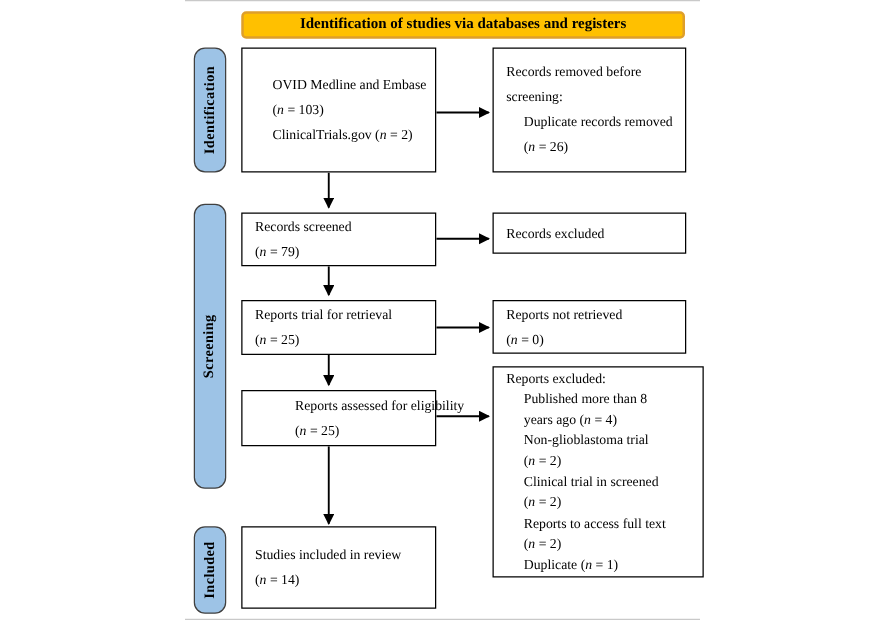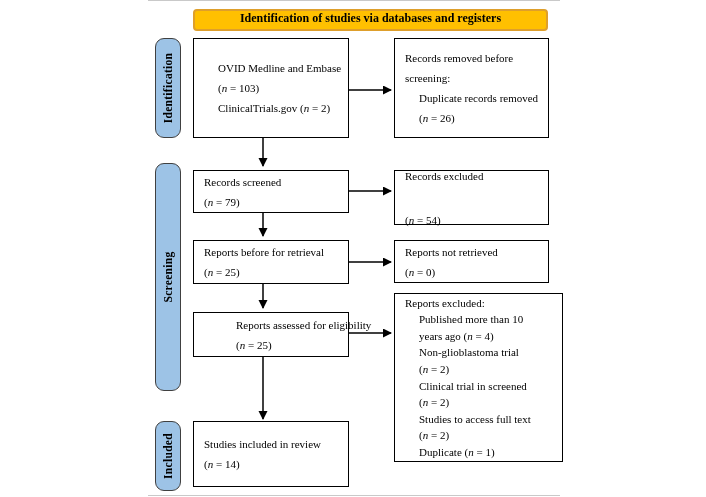--- a/index.html
+++ b/index.html
@@ -46,21 +46,21 @@
     display:flex;flex-direction:column;justify-content:center;
     padding:2px 0;
   }
   .box .line{padding-left:10px;line-height:20px;white-space:nowrap;}
   .box .line.indent{padding-left:24px;}
   .box.compact .line{line-height:16.6px;}
 
   .b-records-identified{left:193px;top:38px;width:156px;height:100px;}
   .b-records-removed{left:394px;top:38px;width:155px;height:100px;}
   .b-records-screened{left:193px;top:170px;width:156px;height:43px;}
-  .b-records-excluded{left:394px;top:170px;width:155px;height:55px;gap:24px;}
+  .b-records-excluded{left:394px;top:170px;width:155px;height:33px;gap:24px;}
   .b-reports-sought{left:193px;top:240px;width:156px;height:44px;}
   .b-reports-not-retrieved{left:394px;top:240px;width:155px;height:43px;}
   .b-reports-assessed{left:193px;top:312px;width:156px;height:45px;padding-left:32px;}
   .b-reports-excluded{left:394px;top:293px;width:169px;height:169px;}
   .b-studies-included{left:193px;top:421px;width:156px;height:66px;}
 
   .arrows{position:absolute;left:0;top:0;pointer-events:none;}
 </style>
 </head>
 <body>
@@ -110,43 +110,42 @@
       <div class="line">screening:</div>
       <div class="line indent">Duplicate records removed</div>
       <div class="line indent">(<i>n</i> = 26)</div>
     </div>
   <div class="box b-records-screened">
       <div class="line">Records screened</div>
       <div class="line">(<i>n</i> = 79)</div>
     </div>
   <div class="box b-records-excluded">
       <div class="line">Records excluded</div>
-      <div class="line">(<i>n</i> = 54)</div>
     </div>
   <div class="box b-reports-sought">
-      <div class="line">Reports before for retrieval</div>
+      <div class="line">Reports trial for retrieval</div>
       <div class="line">(<i>n</i> = 25)</div>
     </div>
   <div class="box b-reports-not-retrieved">
       <div class="line">Reports not retrieved</div>
       <div class="line">(<i>n</i> = 0)</div>
     </div>
   <div class="box b-reports-assessed">
       <div class="line">Reports assessed for eligibility</div>
       <div class="line">(<i>n</i> = 25)</div>
     </div>
   <div class="box b-reports-excluded compact">
       <div class="line">Reports excluded:</div>
-      <div class="line indent">Published more than 10</div>
+      <div class="line indent">Published more than 8</div>
       <div class="line indent">years ago (<i>n</i> = 4)</div>
       <div class="line indent">Non-glioblastoma trial</div>
       <div class="line indent">(<i>n</i> = 2)</div>
       <div class="line indent">Clinical trial in screened</div>
       <div class="line indent">(<i>n</i> = 2)</div>
-      <div class="line indent">Studies to access full text</div>
+      <div class="line indent">Reports to access full text</div>
       <div class="line indent">(<i>n</i> = 2)</div>
       <div class="line indent">Duplicate (<i>n</i> = 1)</div>
     </div>
   <div class="box b-studies-included">
       <div class="line">Studies included in review</div>
       <div class="line">(<i>n</i> = 14)</div>
     </div>
 
 </div>
 

